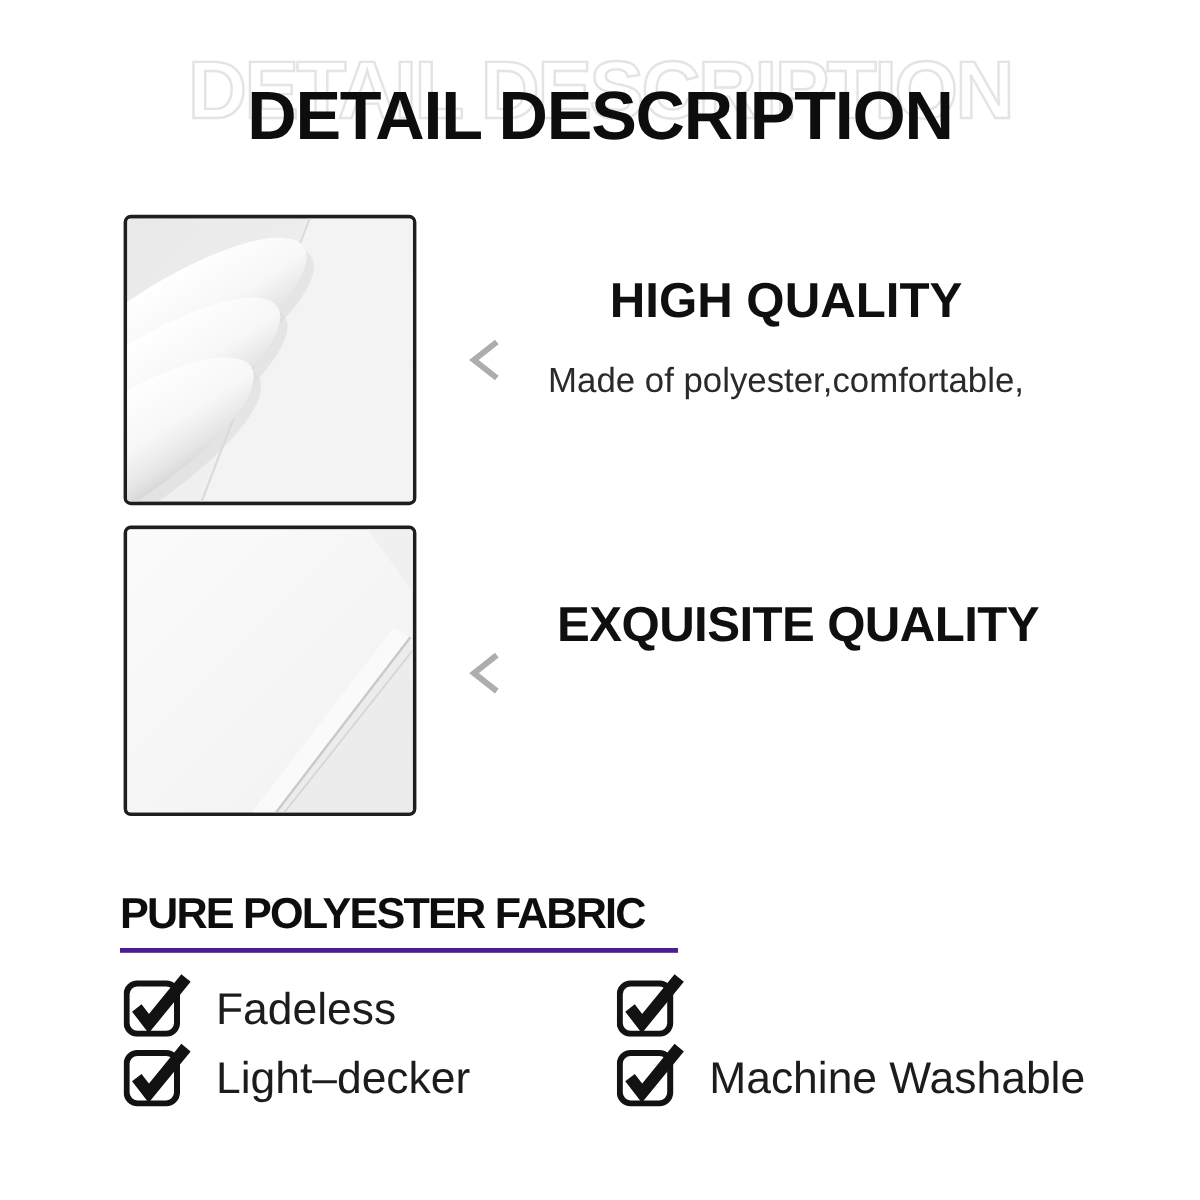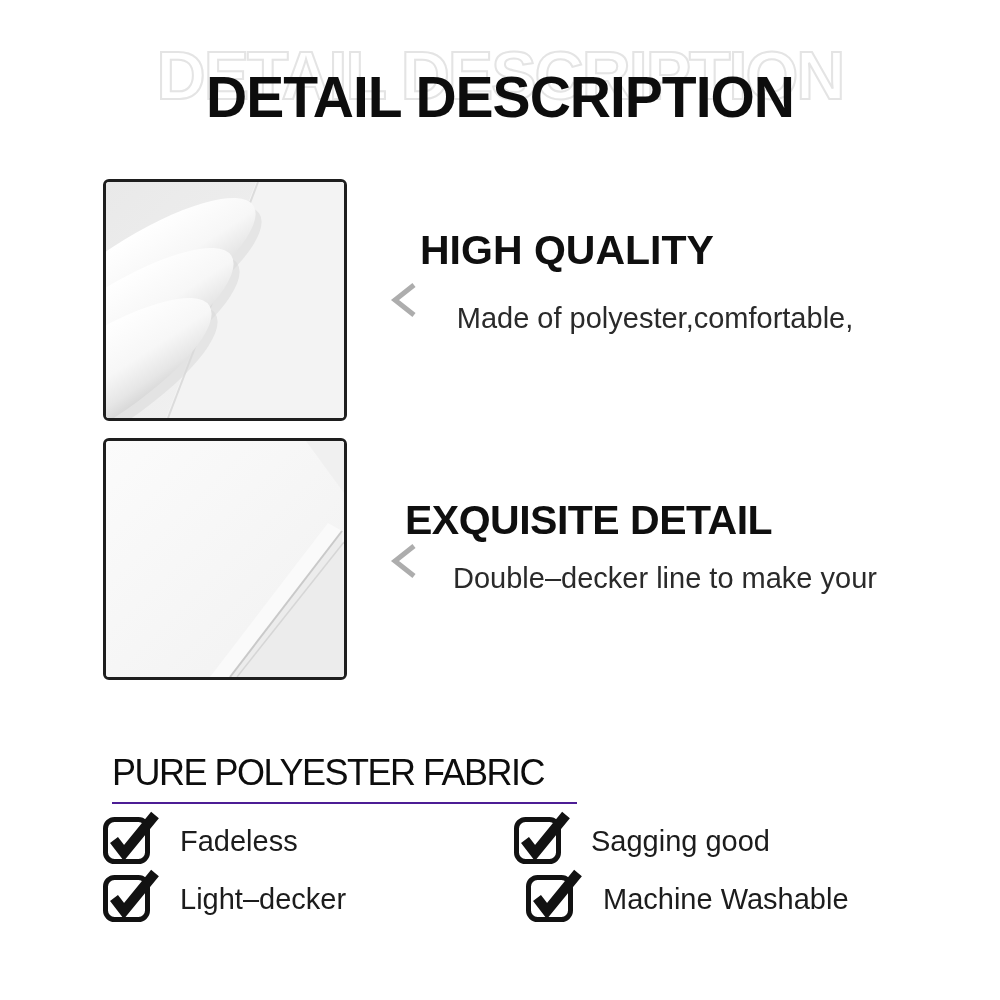--- a/index.html
+++ b/index.html
@@ -36,49 +36,49 @@
   }
   .fab-img svg{display:block;width:100%;height:100%;}
   #img1{top:179px;}
   #img2{top:438px;}
   
   .chev{position:absolute;left:388px;width:30px;height:38px;}
   #chev1{top:281px;}
   #chev2{top:542px;}
   
   .sec-head{
-    position:absolute;margin:0;text-align:left;
+    position:absolute;margin:0;text-align:center;
     font-weight:bold;color:#0f0f0f;font-size:41px;white-space:nowrap;
   }
   #sec1-head{left:420px;width:470px;top:227px;}
   #sec2-head{left:405px;width:520px;top:497px;letter-spacing:-0.5px;}
   .sec-body{
     position:absolute;text-align:center;
     font-size:29px;line-height:37px;color:#2a2a2a;
   }
   #sec1-body{left:410px;width:490px;top:300px;}
   #sec2-body{left:405px;width:520px;top:560px;}
   
   .feat-head{
-    position:absolute;left:100px;top:740px;margin:12px;
-    font-size:36px;font-weight:normal;letter-spacing:-1.5px;color:#0d0d0d;
-    width:465px;padding-bottom:8px;border-bottom:2px solid #4c1d95;
+    position:absolute;left:100px;top:740px;margin:0;
+    font-size:36px;font-weight:bold;letter-spacing:-1.5px;color:#0d0d0d;
+    width:465px;padding-bottom:8px;border-bottom:4px solid #4c1d95;
     white-space:nowrap;
   }
   .feature-item{
     position:absolute;display:flex;align-items:center;gap:21px;
   }
   .feature-item .cb{width:56px;height:54px;flex:0 0 auto;}
   .feature-label{
-    font-size:29px;color:#1c1c1c;margin-top:8px;white-space:nowrap;
+    font-size:37px;color:#1c1c1c;margin-top:8px;white-space:nowrap;
   }
   #feat0{left:103px;top:810px;}
   #feat1{left:514px;top:810px;}
   #feat2{left:103px;top:868px;}
-  #feat3{left:514px;top:868px;margin-left:12px;}
+  #feat3{left:514px;top:868px;}
 </style>
 </head>
 <body>
 
 <div class="canvas">
 
   <div class="ghost-title">DETAIL DESCRIPTION</div>
   <h1 class="main-title">DETAIL DESCRIPTION</h1>
 
   <div class="fab-img" id="img1">
@@ -135,41 +135,39 @@
       <path d="M200 0 L238 0 L238 52 Z" fill="#f0f0f0"></path>
     </svg>
   </div>
 
   <div class="chev" id="chev2">
     <svg viewBox="0 0 30 38" width="30" height="38">
       <path d="M26 4 L7 19 L26 34" fill="none" stroke="#adadad" stroke-width="5"></path>
     </svg>
   </div>
 
-  <h2 class="sec-head" id="sec2-head">EXQUISITE DETAIL</h2>
+  <h2 class="sec-head" id="sec2-head">EXQUISITE QUALITY</h2>
   <div class="sec-body" id="sec2-body">
-    <div>Double–decker line to make your</div>
   </div>
 
   <h2 class="feat-head">PURE POLYESTER FABRIC</h2>
 
   <div class="feature-item" id="feat0">
     <svg class="cb" viewBox="0 0 56 54">
       <rect x="2.5" y="9.5" width="42" height="42" rx="9" fill="none" stroke="#121212" stroke-width="5"></rect>
       <path d="M11 30 L21 43 L52 5" fill="none" stroke="#121212" stroke-width="10" stroke-linejoin="miter"></path>
     </svg>
     <span class="feature-label">Fadeless</span>
   </div>
 
   <div class="feature-item" id="feat1">
     <svg class="cb" viewBox="0 0 56 54">
       <rect x="2.5" y="9.5" width="42" height="42" rx="9" fill="none" stroke="#121212" stroke-width="5"></rect>
       <path d="M11 30 L21 43 L52 5" fill="none" stroke="#121212" stroke-width="10" stroke-linejoin="miter"></path>
     </svg>
-    <span class="feature-label">Sagging good</span>
   </div>
 
   <div class="feature-item" id="feat2">
     <svg class="cb" viewBox="0 0 56 54">
       <rect x="2.5" y="9.5" width="42" height="42" rx="9" fill="none" stroke="#121212" stroke-width="5"></rect>
       <path d="M11 30 L21 43 L52 5" fill="none" stroke="#121212" stroke-width="10" stroke-linejoin="miter"></path>
     </svg>
     <span class="feature-label">Light–decker</span>
   </div>
 

